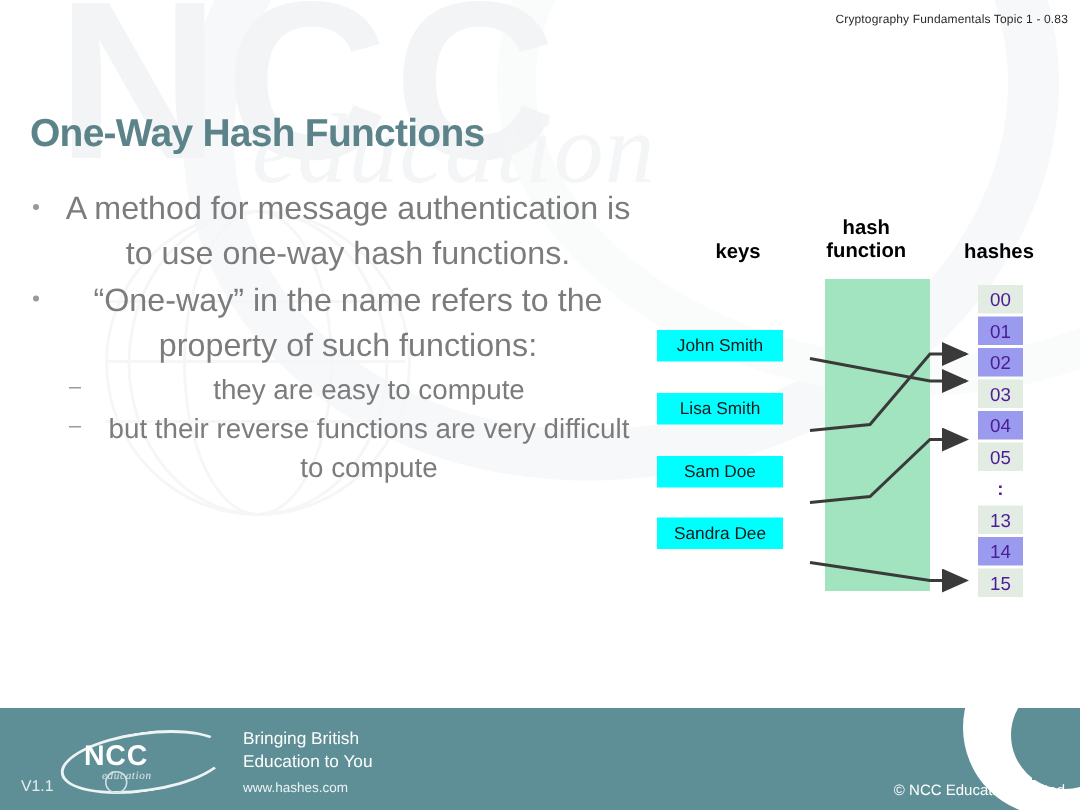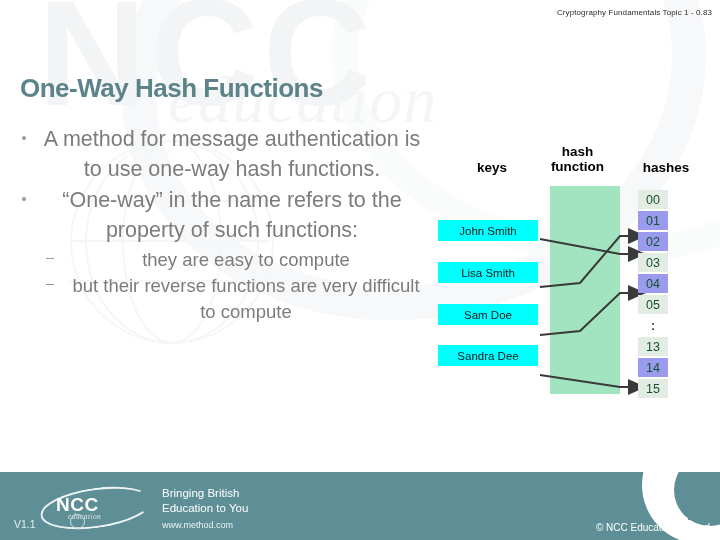--- a/index.html
+++ b/index.html
@@ -205,40 +205,40 @@
     left: 120px;
     top: 48px;
     width: 70px;
     height: 208px;
     background: #a2e4bf;
   }
 
   .key-box {
     position: absolute;
     left: 8px;
-    width: 100px;
+    width: 84px;
     height: 21px;
     background: #00ffff;
     color: #1a1a1a;
     font-size: 11.5px;
     font-family: "Liberation Sans", sans-serif;
     display: flex;
     align-items: center;
     justify-content: center;
     white-space: nowrap;
   }
 
   .hash-cell {
     position: absolute;
-    left: 208px;
+    left: 222px;
     width: 30px;
     height: 19px;
     font-size: 12.5px;
     font-family: "Liberation Sans", sans-serif;
-    color: #14532d;
+    color: #4c1d95;
     display: flex;
     align-items: center;
     justify-content: center;
   }
   .hash-cell.plain  { background: #e2ece2; }
   .hash-cell.filled { background: #9a9aee; }
   .hash-cell.gap    { background: transparent; font-weight: bold; }
 
   .diagram svg.wires {
     position: absolute;
@@ -463,20 +463,20 @@
     <div class="ncc-logo">
       <div class="ncc-ellipse"></div>
       <div class="ncc-word">NCC</div>
       <div class="ncc-sub">education</div>
       <div class="ncc-globe"></div>
     </div>
 
     <div class="tagline">
       <span>Bringing British</span><br>
       <span>Education to You</span>
-      <span class="url">www.method.com</span>
+      <span class="url">www.hashes.com</span>
     </div>
 
     <div class="version">V1.1</div>
     <div class="copyright">©  NCC Education Limited</div>
   </div>
 
 </div>
 
 </body></html>

